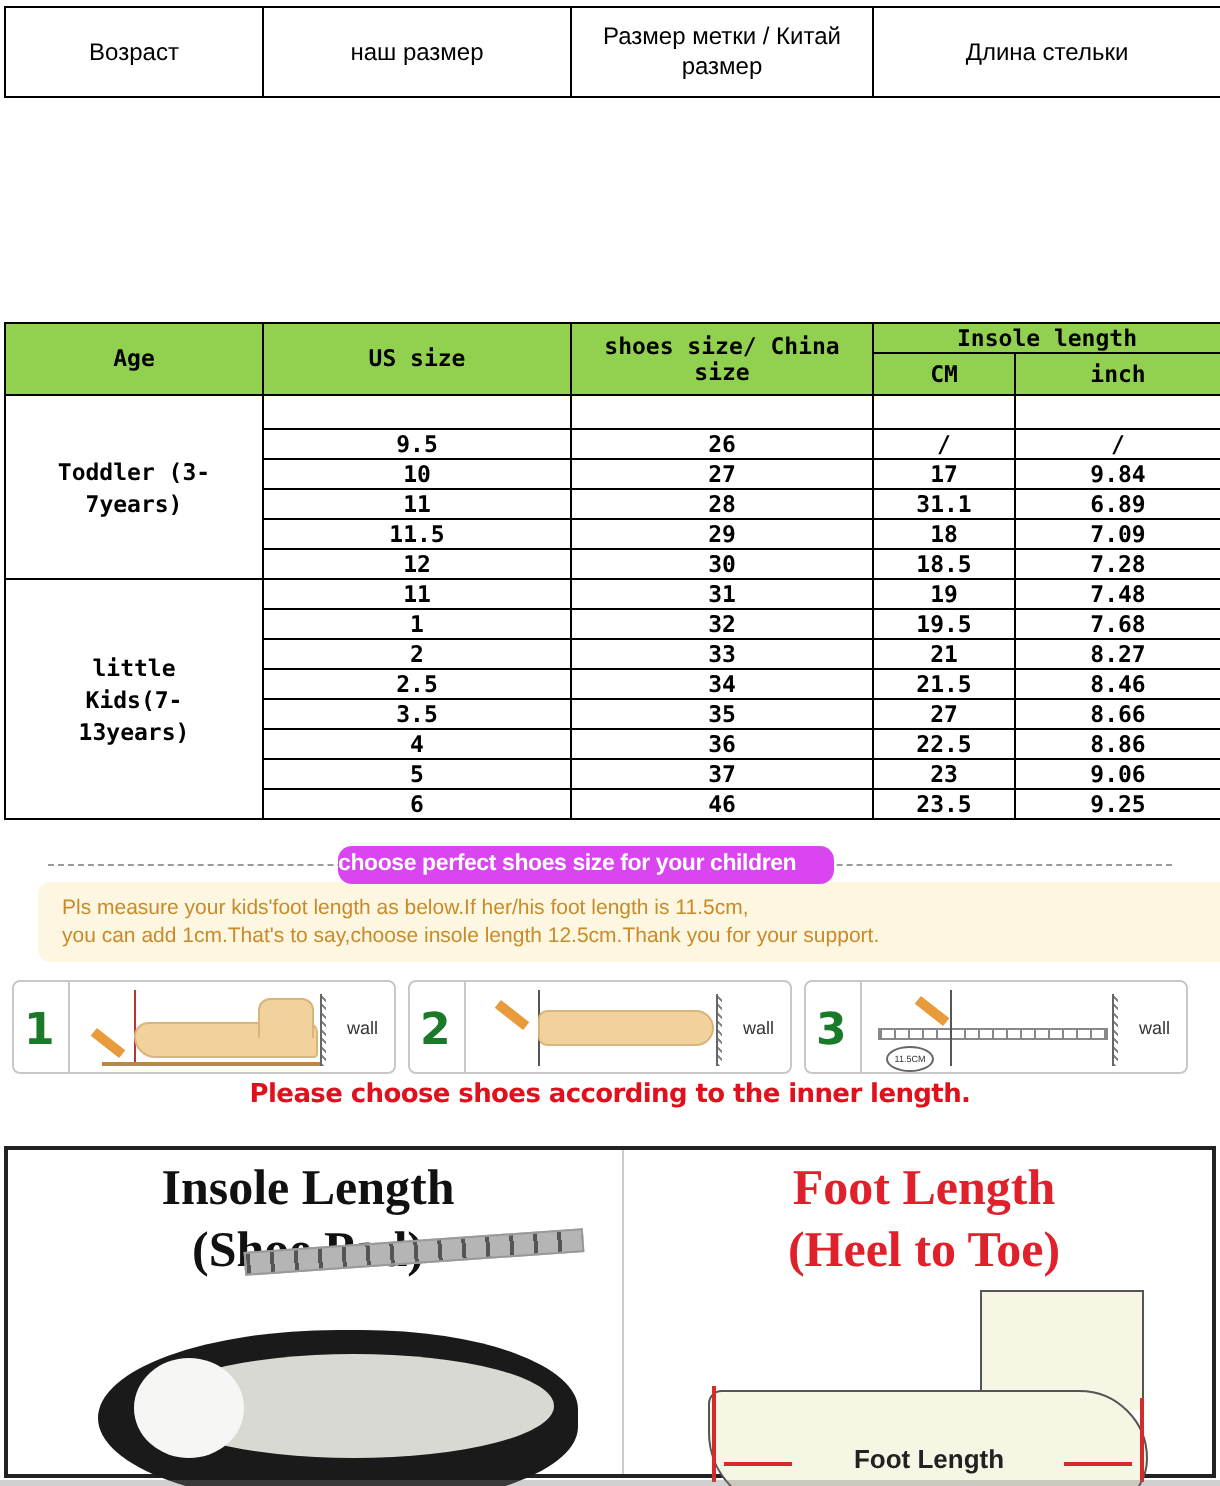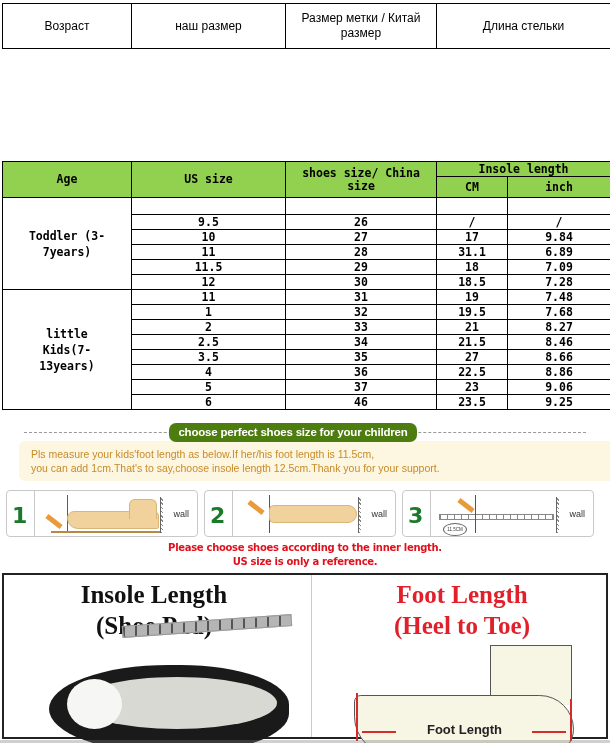--- a/index.html
+++ b/index.html
@@ -25,42 +25,42 @@
   .size-table col.s3 { width: 151px; } .size-table col.s4 { width: 71px; } .size-table col.s5 { width: 103px; }
   .size-table .hdr td { background: #92d050; }
   .size-table .hdr-top td { height: 15px; }
   .size-table .hdr-bot td { height: 21px; }
   .size-table td.age-cell { font-size: 11.5px; line-height: 16px; padding: 0 20px; border-bottom: 1px solid #000; }
   .size-table td.blank { height: 17px; }
 
   
   .banner { position: absolute; left: 14px; top: 420px; width: 582px; height: 60px; }
   .dash-line { position: absolute; left: 10px; right: 10px; top: 12px; border-top: 1px dashed #9a9a9a; }
-  .banner-title { position: absolute; left: 155px; top: 3px; width: 248px; height: 19px; background: #4d7c0f; color: #fff;
-                  border-radius: 7px; font-size: 11.5px; font-weight: bold; text-align: center; line-height: 19px; letter-spacing: -0.2px; }
+  .banner-title { position: absolute; left: 155px; top: 3px; width: 248px; height: 19px; background: #d946ef; color: #fff;
+                  border-radius: 7px; font-size: 11.5px; font-weight: bold; text-align: left; line-height: 19px; letter-spacing: -0.2px; }
   .banner-box { position: absolute; left: 5px; top: 21px; width: 597px; height: 40px; background: #fdf6e0; border-radius: 6px; }
   .banner-text { position: absolute; left: 12px; top: 6px; font-size: 10.5px; line-height: 14px; color: #c98a2a; }
 
   
   .steps { position: absolute; left: 6px; top: 490px; width: 600px; height: 48px; }
   .step { position: absolute; top: 0; width: 192px; height: 47px; border: 1px solid #c8c8c8; border-radius: 4px; background: #fff; }
   .step .num-box { position: absolute; left: 0; top: 0; width: 28px; height: 45px; border-right: 1px solid #c8c8c8; }
   .step .num { position: absolute; left: 5px; top: 12px; font-size: 22px; font-weight: bold; color: #1a7a2a; font-family: "DejaVu Sans", sans-serif; }
   .step .wall-label { position: absolute; right: 8px; top: 18px; font-size: 9px; color: #333; }
   .step .wall { position: absolute; top: 6px; width: 3px; height: 36px; border-left: 1px solid #666;
                 background: repeating-linear-gradient(45deg, #888 0 1px, transparent 1px 3px); }
   .foot { position: absolute; background: #f1d29c; border: 1px solid #d9b57a; }
   .pencil { position: absolute; width: 18px; height: 5px; background: #e99a3a; transform: rotate(38deg); }
   .ruler { position: absolute; height: 6px; background: #fff; border: 1px solid #888;
            background-image: repeating-linear-gradient(90deg, #888 0 1px, transparent 1px 7px); }
   .badge { position: absolute; width: 24px; height: 13px; border: 1px solid #666; border-radius: 50%; font-size: 4.5px; text-align: center; line-height: 12px; color: #333; }
   .red-line { position: absolute; width: 1px; background: #b33; }
 
   .warn { position: absolute; left: 0; top: 541px; width: 610px; text-align: center; color: #e0101c;
-          font-family: "DejaVu Sans", sans-serif; font-weight: bold; font-size: 10px; line-height: 14px; letter-spacing: -0.3px; }
+          font-family: "DejaVu Sans", sans-serif; font-weight: bold; font-size: 13px; line-height: 14px; letter-spacing: -0.3px; }
 
   
   .bottom { position: absolute; left: 2px; top: 573px; width: 606px; height: 166px; border: 2px solid #222; background: #fff; }
   .bottom .divider { position: absolute; left: 307px; top: 0; bottom: 0; width: 1px; background: #ccc; }
   .b-title { position: absolute; width: 300px; text-align: center; font-family: "Liberation Serif", serif; font-weight: bold; font-size: 25px; line-height: 31px; }
   .b-title.left { left: 0; top: 4px; color: #111; }
   .b-title.right { left: 308px; top: 4px; color: #e0202a; }
   .shoe-outer { position: absolute; left: 45px; top: 90px; width: 240px; height: 88px; border-radius: 50% 45% 45% 50%; background: #1a1a1a; overflow: hidden; }
   .shoe-inner { position: absolute; left: 28px; top: 12px; width: 200px; height: 52px; border-radius: 50%; background: #d9d9d4; }
   .shoe-lining { position: absolute; left: 18px; top: 14px; width: 55px; height: 50px; border-radius: 50%; background: #f6f6f4; }
@@ -245,21 +245,20 @@
     <div class="red-line" style="left:72px; top:4px; height:38px; background:#555;"></div>
     <div class="pencil" style="left:54px; top:12px;"></div>
     <div class="badge" style="left:40px; top:32px;">11.5CM</div>
     <div class="wall" style="left:153px;"></div>
     <span class="wall-label">wall</span>
   </div>
 </div>
 
 <div class="warn">
   <div>Please choose shoes according to the inner length.</div>
-  <div>US size is only a reference.</div>
 </div>
 
 <div class="bottom">
   <div class="divider"></div>
   <div class="b-title left">
     <div>Insole Length</div>
     <div>(Shoe Pad)</div>
   </div>
   <div class="b-title right">
     <div>Foot  Length</div>

